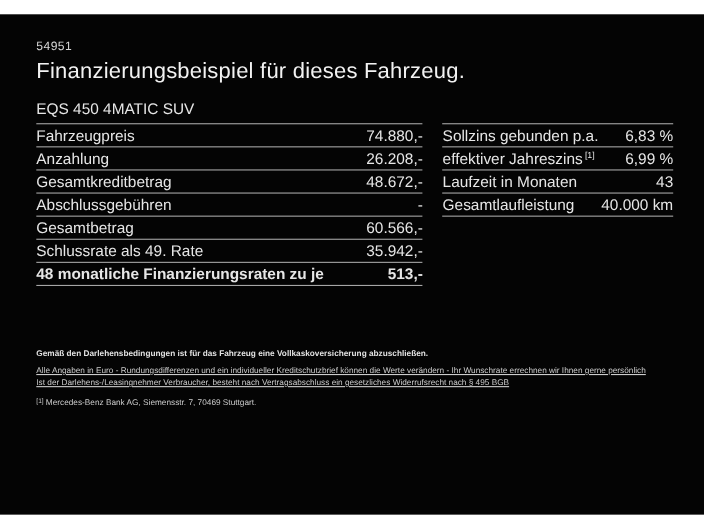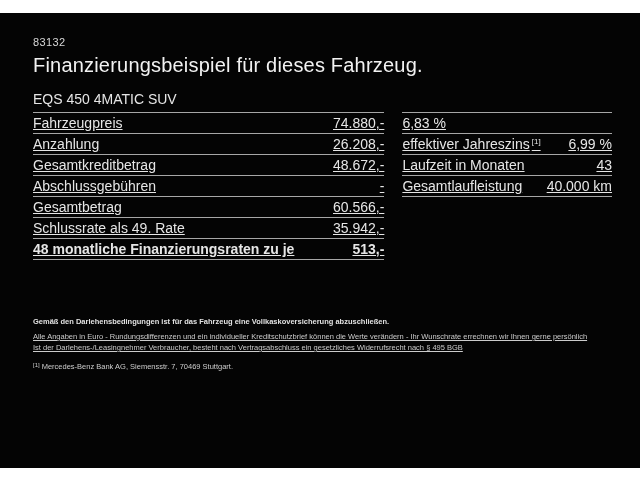--- a/index.html
+++ b/index.html
@@ -49,21 +49,20 @@
   .table { border-top: 1px solid #a6a6a6; }
   .table.left  { width: 352px; }
   .table.right { width: 210px; }
   .row {
     display: flex; justify-content: space-between; align-items: center;
     height: 21px;
     border-bottom: 1px solid #a6a6a6;
     font-size: 14px;
     color: #e6e6e6;
     white-space: nowrap;
-    text-decoration: underline;
   }
   .row .label { text-align: left; }
   .row .value { text-align: center; }
   .row.bold { font-weight: 700; }
   .sup {
     font-size: 8px;
     vertical-align: 5px;
     margin-left: 2px;
     letter-spacing: 0;
   }
@@ -89,21 +88,21 @@
   }
   .footnote .marker { font-size: 6px; vertical-align: 2px; margin-right: 2px; }
 </style>
 </head>
 <body>
 
 <div class="viewport">
   <div class="letterbox top"></div>
 
   <div class="content">
-    <div class="vehicle-id">83132</div>
+    <div class="vehicle-id">54951</div>
 
     <h1 class="title">Finanzierungsbeispiel für dieses Fahrzeug.</h1>
 
     <div class="model">EQS 450 4MATIC SUV</div>
 
     <div class="tables">
 
       <div class="table left">
 
           <div class="row">
@@ -138,20 +137,21 @@
 
           <div class="row bold">
             <span class="label">48 monatliche Finanzierungsraten zu je</span>
             <span class="value">513,-</span>
           </div>
         </div>
 
       <div class="table right">
 
           <div class="row">
+            <span class="label"><span>Sollzins gebunden p.a.</span><sup class="sup"></sup></span>
             <span class="value">6,83 %</span>
           </div>
 
           <div class="row">
             <span class="label"><span>effektiver Jahreszins</span><sup class="sup">[1]</sup></span>
             <span class="value">6,99 %</span>
           </div>
 
           <div class="row">
             <span class="label"><span>Laufzeit in Monaten</span><sup class="sup"></sup></span>

